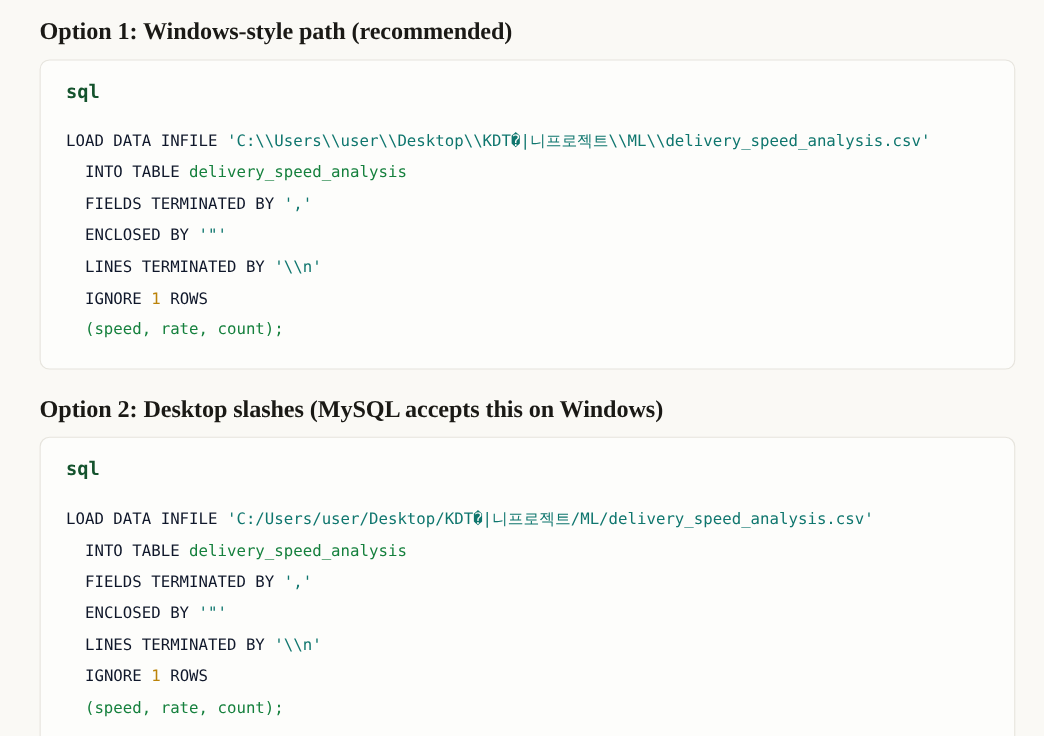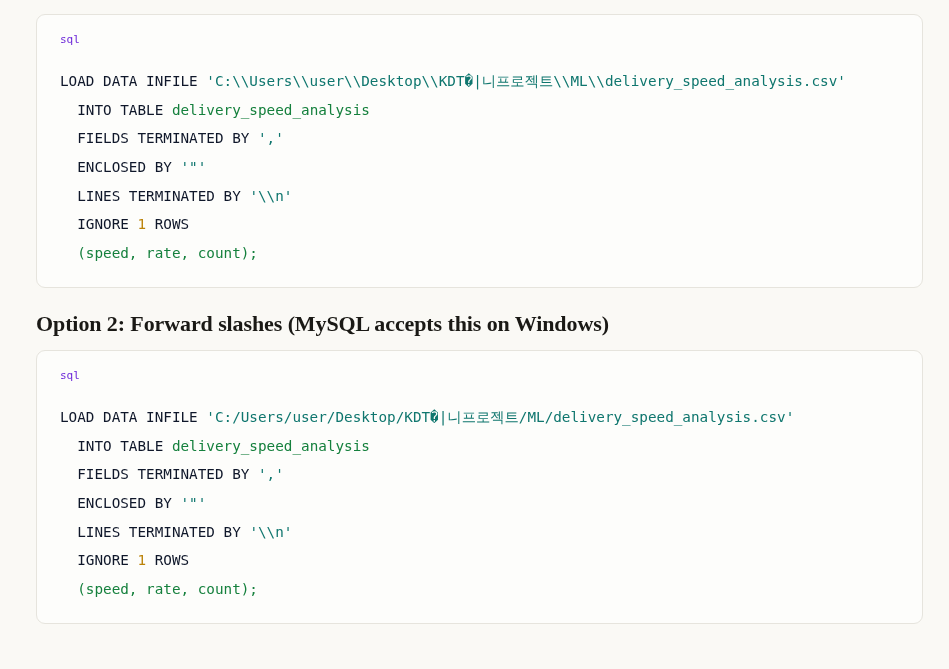--- a/index.html
+++ b/index.html
@@ -38,25 +38,26 @@
     background: #fdfdfb;
     border: 1px solid #e6e4dd;
     border-radius: 9px;
     box-sizing: border-box;
     padding: 18px 20px 20px 20px;
     margin: 0;
   }
 
   .code-lang {
     font-family: "DejaVu Sans Mono", "Liberation Mono", monospace;
-    font-size: 11px;
-    color: #6d28d9;
+    font-size: 17px;
+    color: #14532d;
     line-height: 1.3;
     margin-bottom: 20px;
     padding-left: 3px;
+    font-weight: bold;
   }
 
   .code-body {
     font-family: "DejaVu Sans Mono", "Liberation Mono", monospace;
     font-size: 14.3px;
     line-height: 28.6px;
     white-space: pre;
     color: #3b3b45;
     padding-left: 3px;
   }
@@ -69,27 +70,28 @@
   .tok-str  { color: #0f766e; }
   .tok-num  { color: #bb8309; }
   .tok-txt  { color: #15803d; }
 </style>
 </head>
 <body>
 
 <div class="page">
 
   <div class="section section-1">
+    <h2 class="section-heading">Option 1: Windows-style path (recommended)</h2>
     <div class="code-card">
       <div class="code-lang">sql</div>
       <div class="code-body"><div class="code-line"><span class="tok-kw">LOAD DATA INFILE </span><span class="tok-str">'C:\\Users\\user\\Desktop\\KDT�|니프로젝트\\ML\\delivery_speed_analysis.csv'</span></div><div class="code-line"><span class="tok-txt">  </span><span class="tok-kw">INTO TABLE </span><span class="tok-txt">delivery_speed_analysis</span></div><div class="code-line"><span class="tok-txt">  </span><span class="tok-kw">FIELDS TERMINATED BY </span><span class="tok-str">','</span></div><div class="code-line"><span class="tok-txt">  </span><span class="tok-kw">ENCLOSED BY </span><span class="tok-str">'"'</span></div><div class="code-line"><span class="tok-txt">  </span><span class="tok-kw">LINES TERMINATED BY </span><span class="tok-str">'\\n'</span></div><div class="code-line"><span class="tok-txt">  </span><span class="tok-kw">IGNORE </span><span class="tok-num">1</span><span class="tok-kw"> ROWS</span></div><div class="code-line"><span class="tok-txt">  (speed, rate, count);</span></div></div>
     </div>
   </div>
 
   <div class="section section-2">
-    <h2 class="section-heading">Option 2: Forward slashes (MySQL accepts this on Windows)</h2>
+    <h2 class="section-heading">Option 2: Desktop slashes (MySQL accepts this on Windows)</h2>
     <div class="code-card">
       <div class="code-lang">sql</div>
       <div class="code-body"><div class="code-line"><span class="tok-kw">LOAD DATA INFILE </span><span class="tok-str">'C:/Users/user/Desktop/KDT�|니프로젝트/ML/delivery_speed_analysis.csv'</span></div><div class="code-line"><span class="tok-txt">  </span><span class="tok-kw">INTO TABLE </span><span class="tok-txt">delivery_speed_analysis</span></div><div class="code-line"><span class="tok-txt">  </span><span class="tok-kw">FIELDS TERMINATED BY </span><span class="tok-str">','</span></div><div class="code-line"><span class="tok-txt">  </span><span class="tok-kw">ENCLOSED BY </span><span class="tok-str">'"'</span></div><div class="code-line"><span class="tok-txt">  </span><span class="tok-kw">LINES TERMINATED BY </span><span class="tok-str">'\\n'</span></div><div class="code-line"><span class="tok-txt">  </span><span class="tok-kw">IGNORE </span><span class="tok-num">1</span><span class="tok-kw"> ROWS</span></div><div class="code-line"><span class="tok-txt">  (speed, rate, count);</span></div></div>
     </div>
   </div>
 
 </div>
 
 </body></html>

